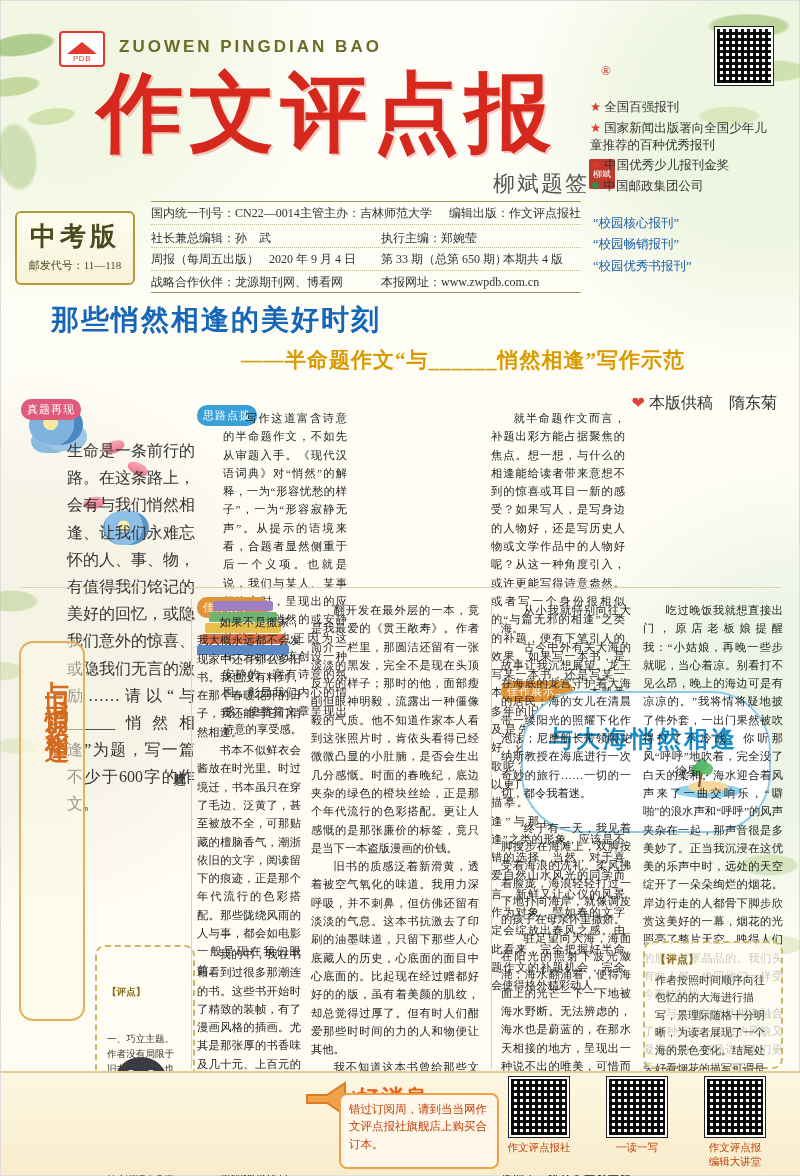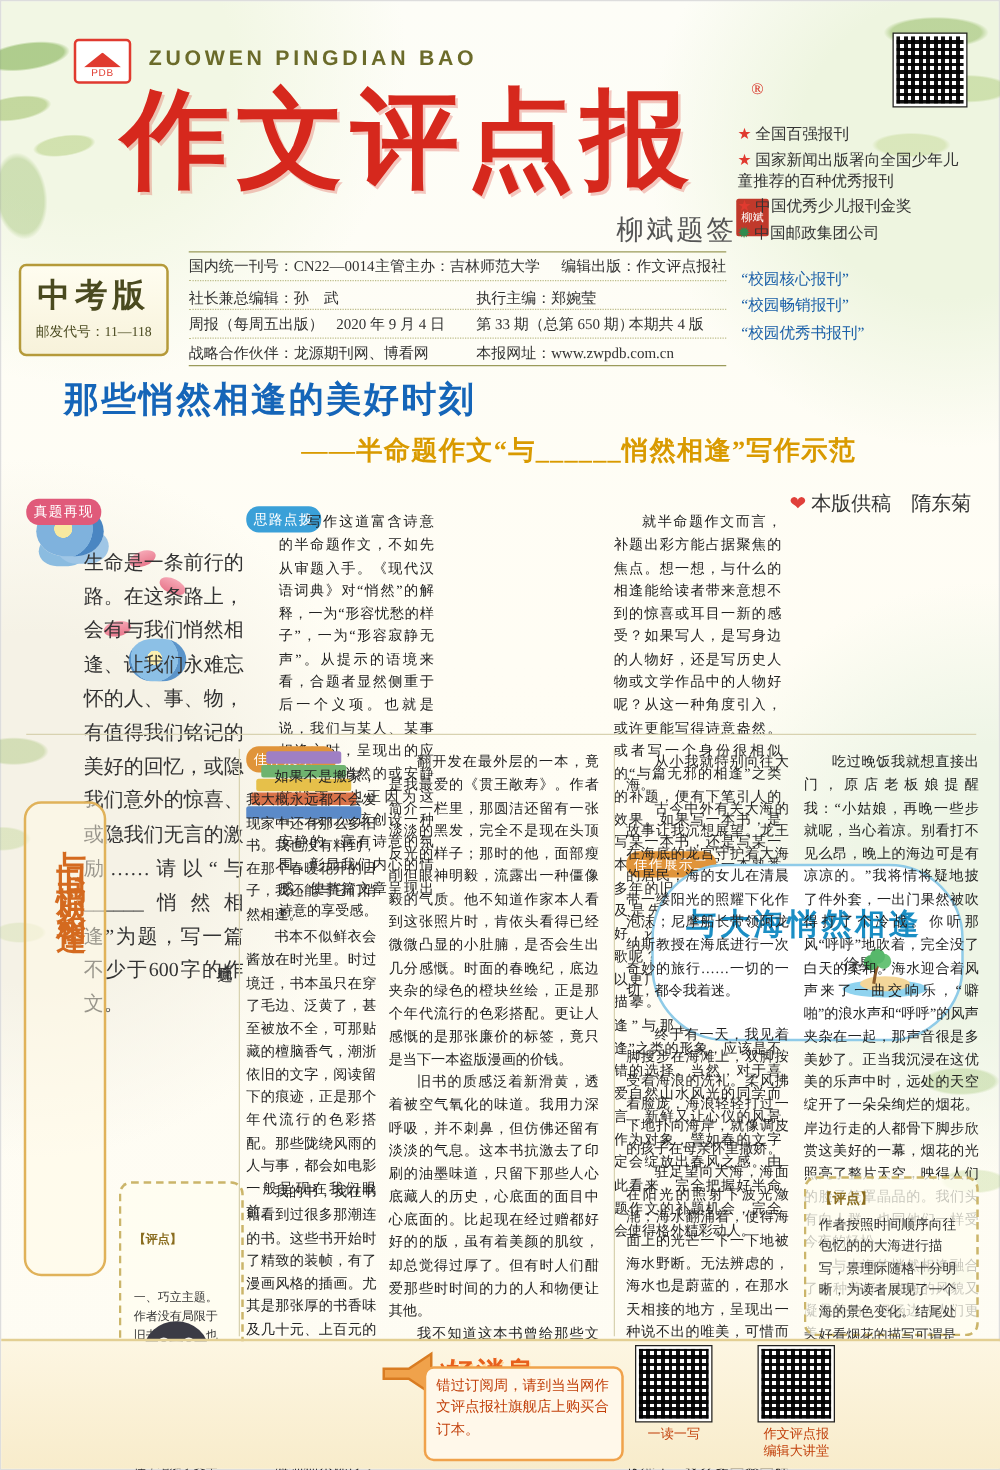--- a/index.html
+++ b/index.html
@@ -471,20 +471,24 @@
       <path d="M6 16 L26 16 L44 4 L44 36 L26 24 L6 24 Z" fill="#f0a24b" stroke="#d97c22" stroke-width="2"></path>
       <circle cx="46" cy="20" r="5" fill="#e8601c"></circle>
       <path d="M52 12 q6 8 0 16" stroke="#e8601c" stroke-width="2" fill="none"></path>
     </svg>
     <div class="goodnews">好消息</div>
     <div class="noticebox">错过订阅周，请到当当网作文评点报社旗舰店上购买合订本。</div>
 
     <div class="qrgroup">
       <div class="qritem">
         <div class="qr"></div>
+        <div class="lbl">作文评点报社</div>
+      </div>
+      <div class="qritem">
+        <div class="qr"></div>
         <div class="lbl">一读一写</div>
       </div>
       <div class="qritem">
         <div class="qr"></div>
         <div class="lbl" style="white-space:pre-line;">作文评点报
 编辑大讲堂</div>
       </div>
     </div>
   </div>
 

